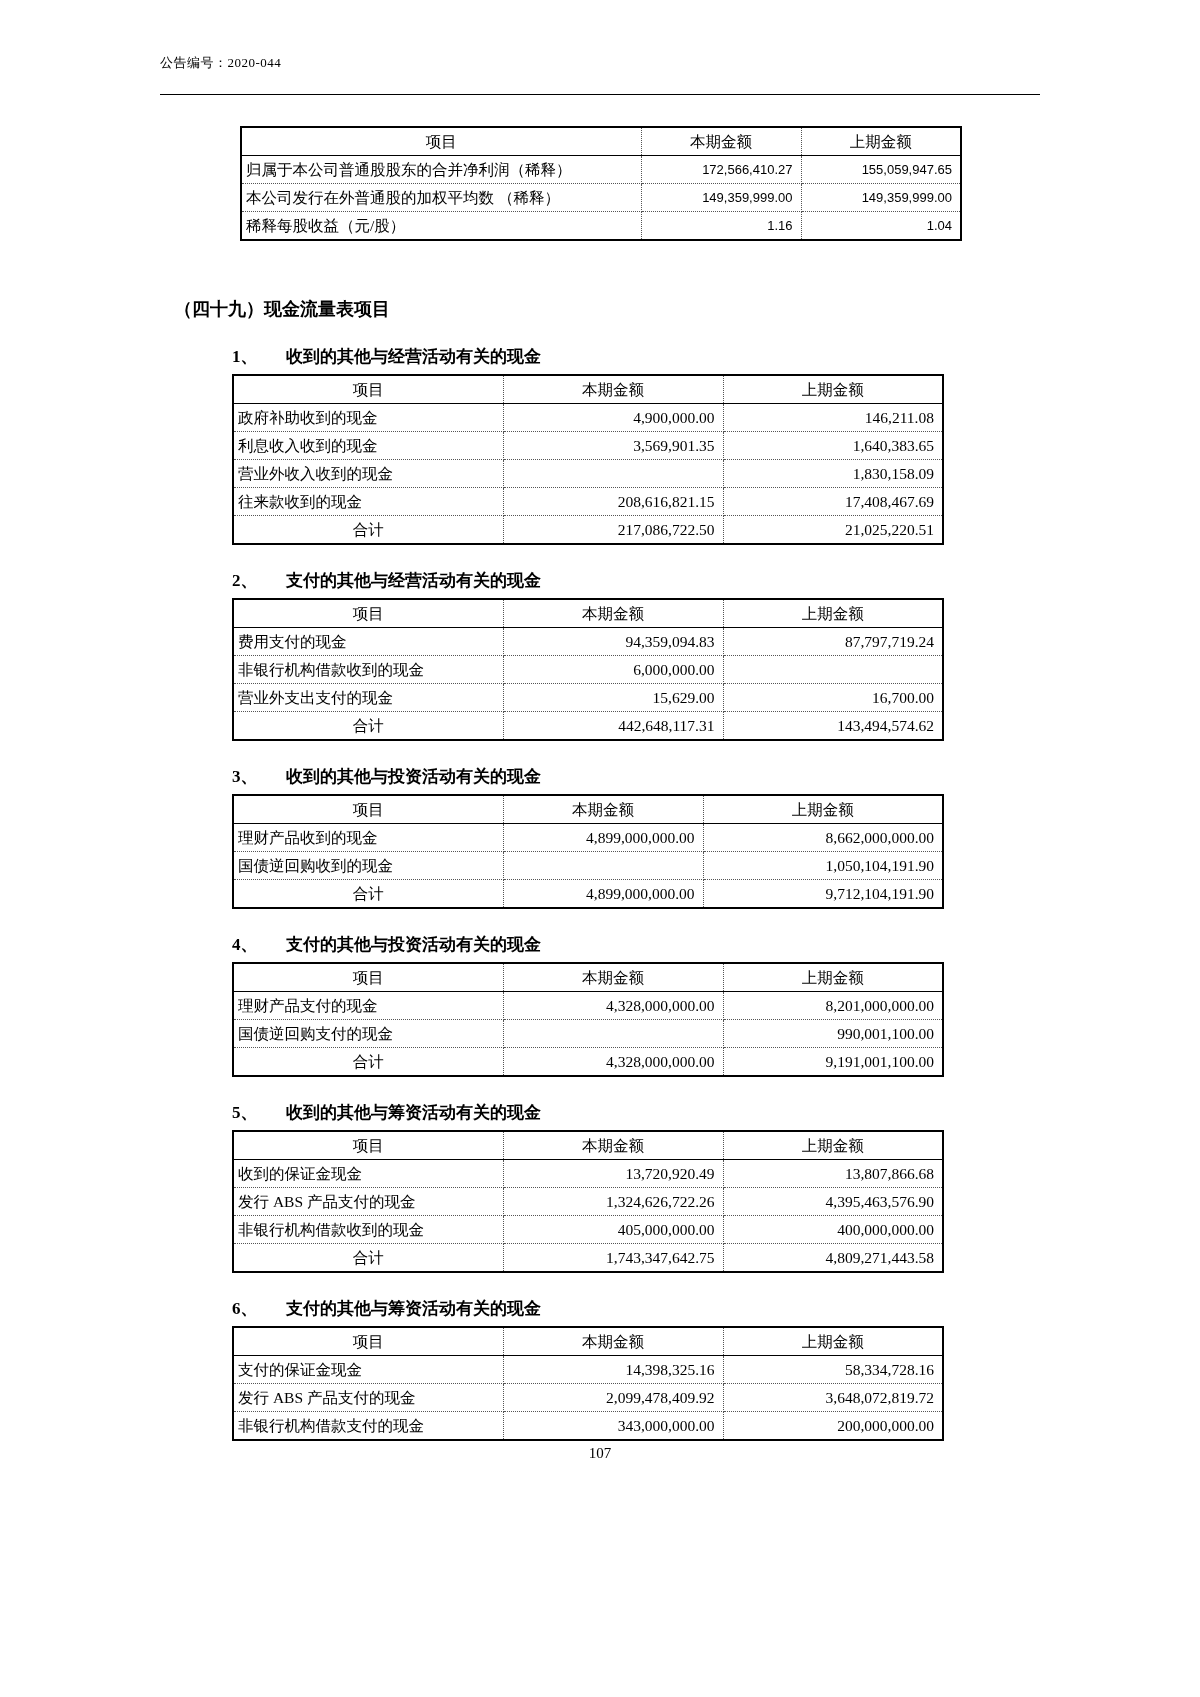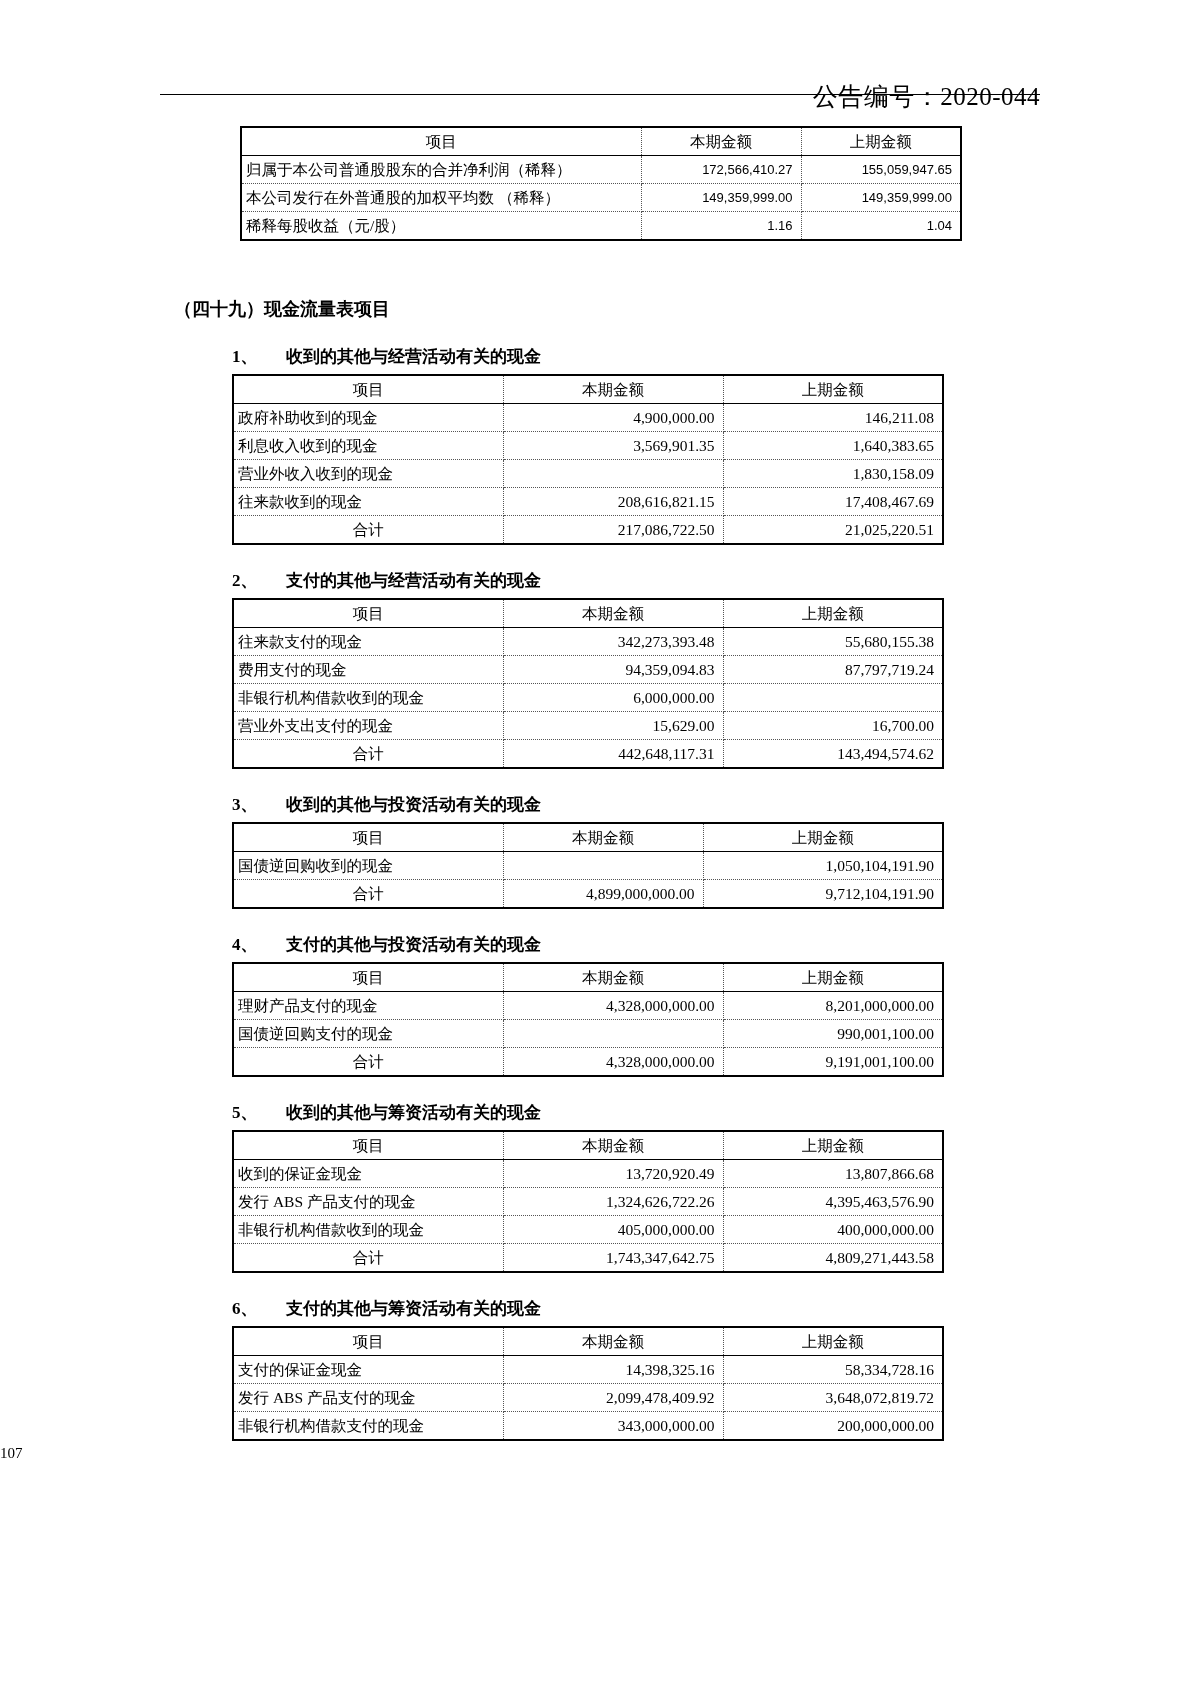--- a/index.html
+++ b/index.html
@@ -16,25 +16,24 @@
   }
   .page {
     position: relative;
     width: 1200px;
     height: 1697px;
     box-sizing: border-box;
     padding: 0;
   }
   .header {
     position: absolute;
-    top: 80px;
+    top: 54px;
     left: 160px;
     right: 160px;
-    text-align: right;
-    font-size: 25px;
+    font-size: 13px;
     font-family: "Liberation Serif", serif;
     letter-spacing: 0.5px;
   }
   .header-rule {
     position: absolute;
     top: 94px;
     left: 160px;
     width: 880px;
     border-top: 1px solid #000;
   }
@@ -111,20 +110,21 @@
     margin-top: 6px;
     margin-left: 72px;
   }
   .tbl-main { width: 710px; }
 
   .footer {
     position: absolute;
     top: 1445px;
     left: 0;
     width: 1200px;
+    text-align: center;
     font-size: 15px;
     font-family: "Liberation Serif", serif;
   }
 </style>
 </head>
 <body>
 
 <div class="page">
 
   <div class="header">
@@ -227,25 +227,20 @@
           </colgroup>
         <thead>
           <tr>
             <th class="outer-l">项目</th>
             <th>本期金额</th>
             <th class="outer-r">上期金额</th>
           </tr>
         </thead>
         <tbody>
           <tr>
-            <td class="label outer-l">往来款支付的现金</td>
-            <td class="num">342,273,393.48</td>
-            <td class="num outer-r">55,680,155.38</td>
-          </tr>
-          <tr>
             <td class="label outer-l">费用支付的现金</td>
             <td class="num">94,359,094.83</td>
             <td class="num outer-r">87,797,719.24</td>
           </tr>
           <tr>
             <td class="label outer-l">非银行机构借款收到的现金</td>
             <td class="num">6,000,000.00</td>
             <td class="num outer-r"></td>
           </tr>
           <tr>
@@ -274,20 +269,25 @@
           </colgroup>
         <thead>
           <tr>
             <th class="outer-l">项目</th>
             <th>本期金额</th>
             <th class="outer-r">上期金额</th>
           </tr>
         </thead>
         <tbody>
           <tr>
+            <td class="label outer-l">理财产品收到的现金</td>
+            <td class="num">4,899,000,000.00</td>
+            <td class="num outer-r">8,662,000,000.00</td>
+          </tr>
+          <tr>
             <td class="label outer-l">国债逆回购收到的现金</td>
             <td class="num"></td>
             <td class="num outer-r">1,050,104,191.90</td>
           </tr>
           <tr>
             <td class="ctr outer-l">合计</td>
             <td class="num">4,899,000,000.00</td>
             <td class="num outer-r">9,712,104,191.90</td>
           </tr>
         </tbody>

